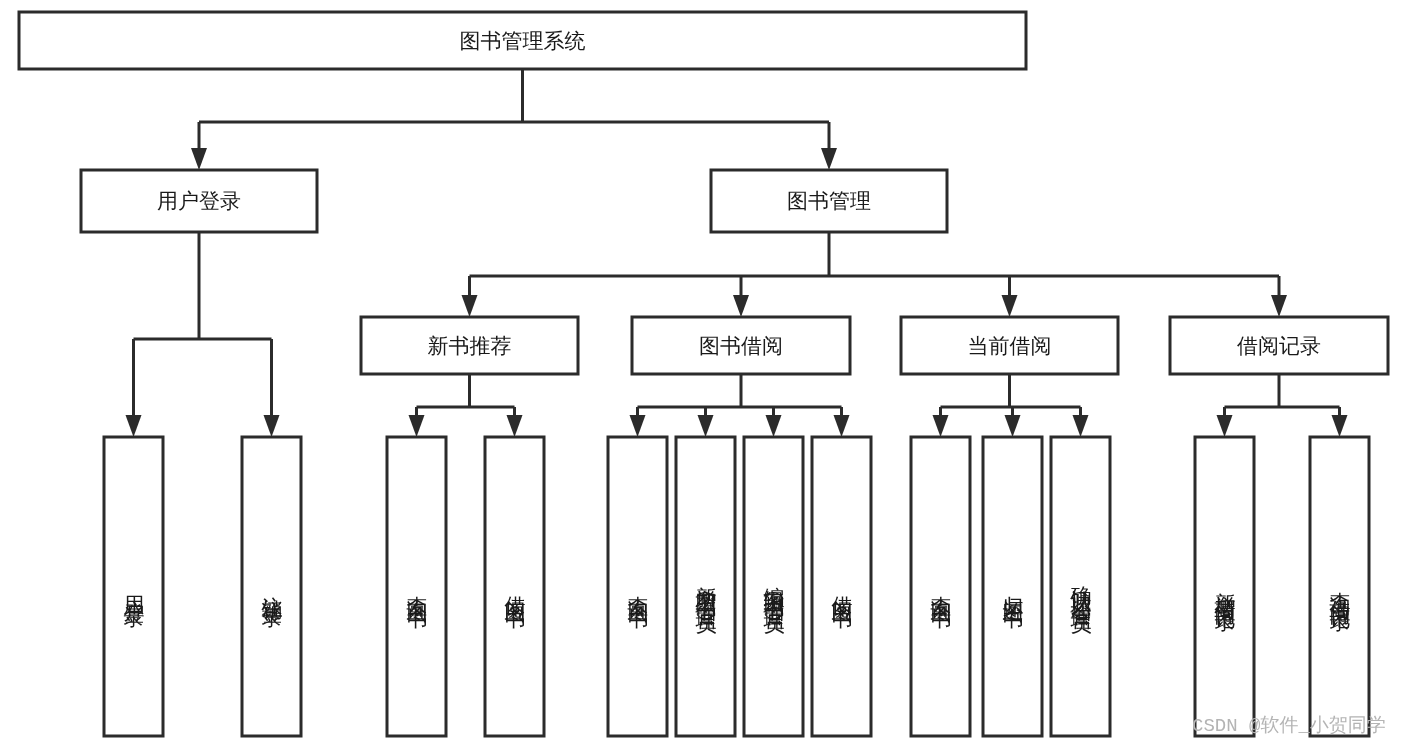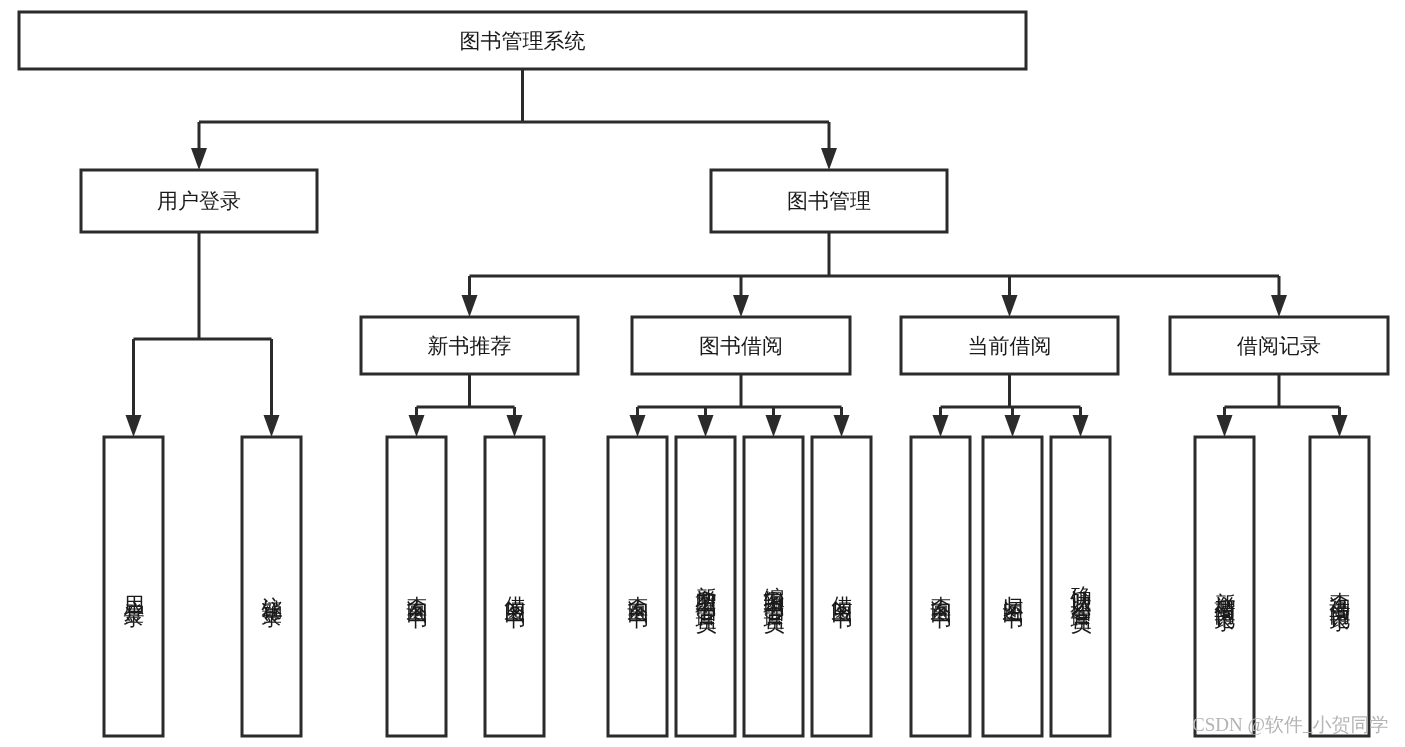--- a/index.html
+++ b/index.html
@@ -60,21 +60,21 @@
     display: flex;
     align-items: center;
     justify-content: center;
     text-align: center;
     letter-spacing: 4px;
     white-space: nowrap;
     pointer-events: none;
   }
   .watermark {
     position: absolute;
-    font-family: Liberation Serif, serif;
+    font-family: Liberation Mono, monospace;
     font-size: 19px;
     color: #b4b4b4;
     white-space: nowrap;
     left: 1192px;
     top: 712px;
   }
 </style>
 </head>
 <body>
 

